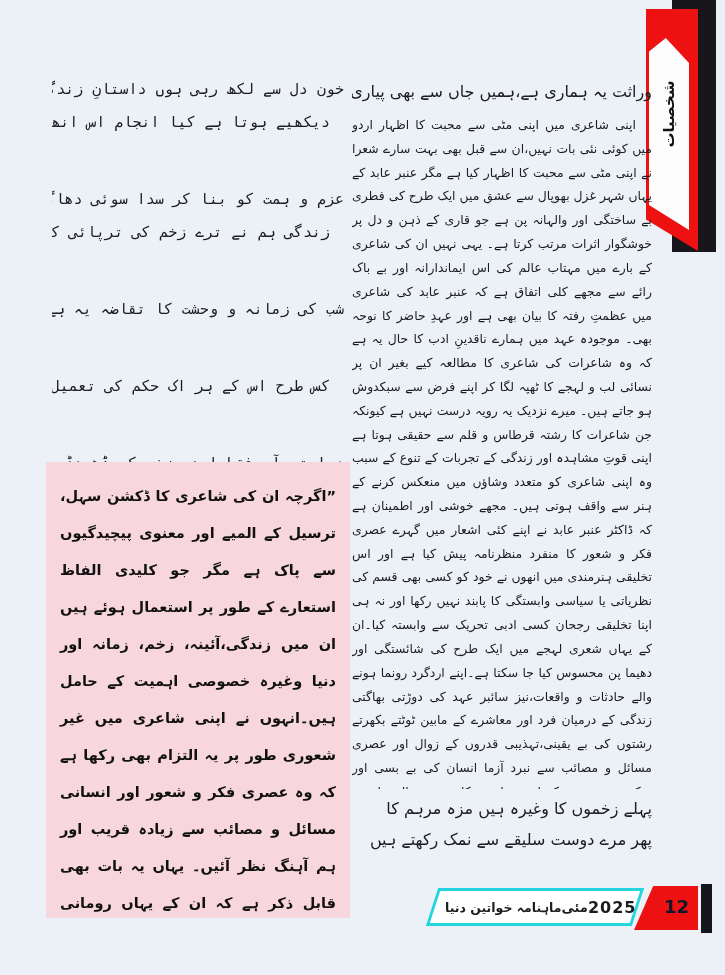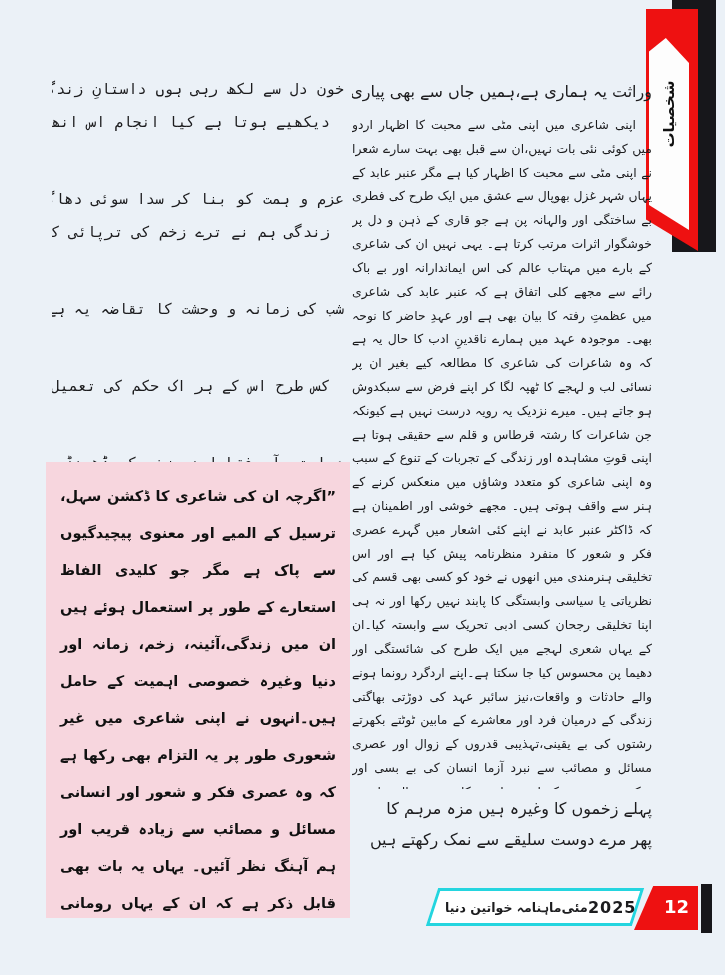--- a/index.html
+++ b/index.html
@@ -32,21 +32,21 @@
   .right-col { position:absolute; left:352px; top:76px; width:300px; direction:rtl; }
   .open-couplet div, .close-couplet div {
     text-align:right; font-size:16px; line-height:31px; white-space:nowrap; overflow:hidden; }
   .body-text { margin-top:6px; font-size:12.4px; line-height:1.92; text-align:justify;
                text-indent:16px; height:676px; overflow:hidden; }
   .close-couplet { margin-top:4px; }
   
   .footer-blackbar { position:absolute; left:701px; top:884px; width:11px; height:49px; background:#17171b; }
   .footer-red { position:absolute; left:634px; top:886px; width:64px; height:44px; background:#ee1111;
                 clip-path:polygon(30% 0,100% 0,100% 100%,0 100%); }
-  .footer-red .num { position:absolute; right:9px; top:10px; color:#ffffff; font-weight:bold; font-size:18px; }
+  .footer-red .num { position:absolute; right:9px; top:10px; color:#0f172a; font-weight:bold; font-size:18px; }
   .footer-band { position:absolute; left:432px; top:888px; width:206px; height:38px;
                  background:#ffffff; border:3px solid #24d5df; transform:skewX(-18deg);
                  transform-origin:center; }
   .footer-band-inner { position:absolute; inset:0; transform:skewX(18deg);
                  display:flex; flex-direction:row-reverse; align-items:center;
                  justify-content:space-between; padding:0 10px; direction:rtl; }
   .footer-mag   { font-size:12.5px; font-weight:bold; white-space:nowrap; }
   .footer-month { font-size:13px; font-weight:bold; }
   .footer-year  { font-size:16px; font-weight:bold; letter-spacing:1px; }
 </style>

